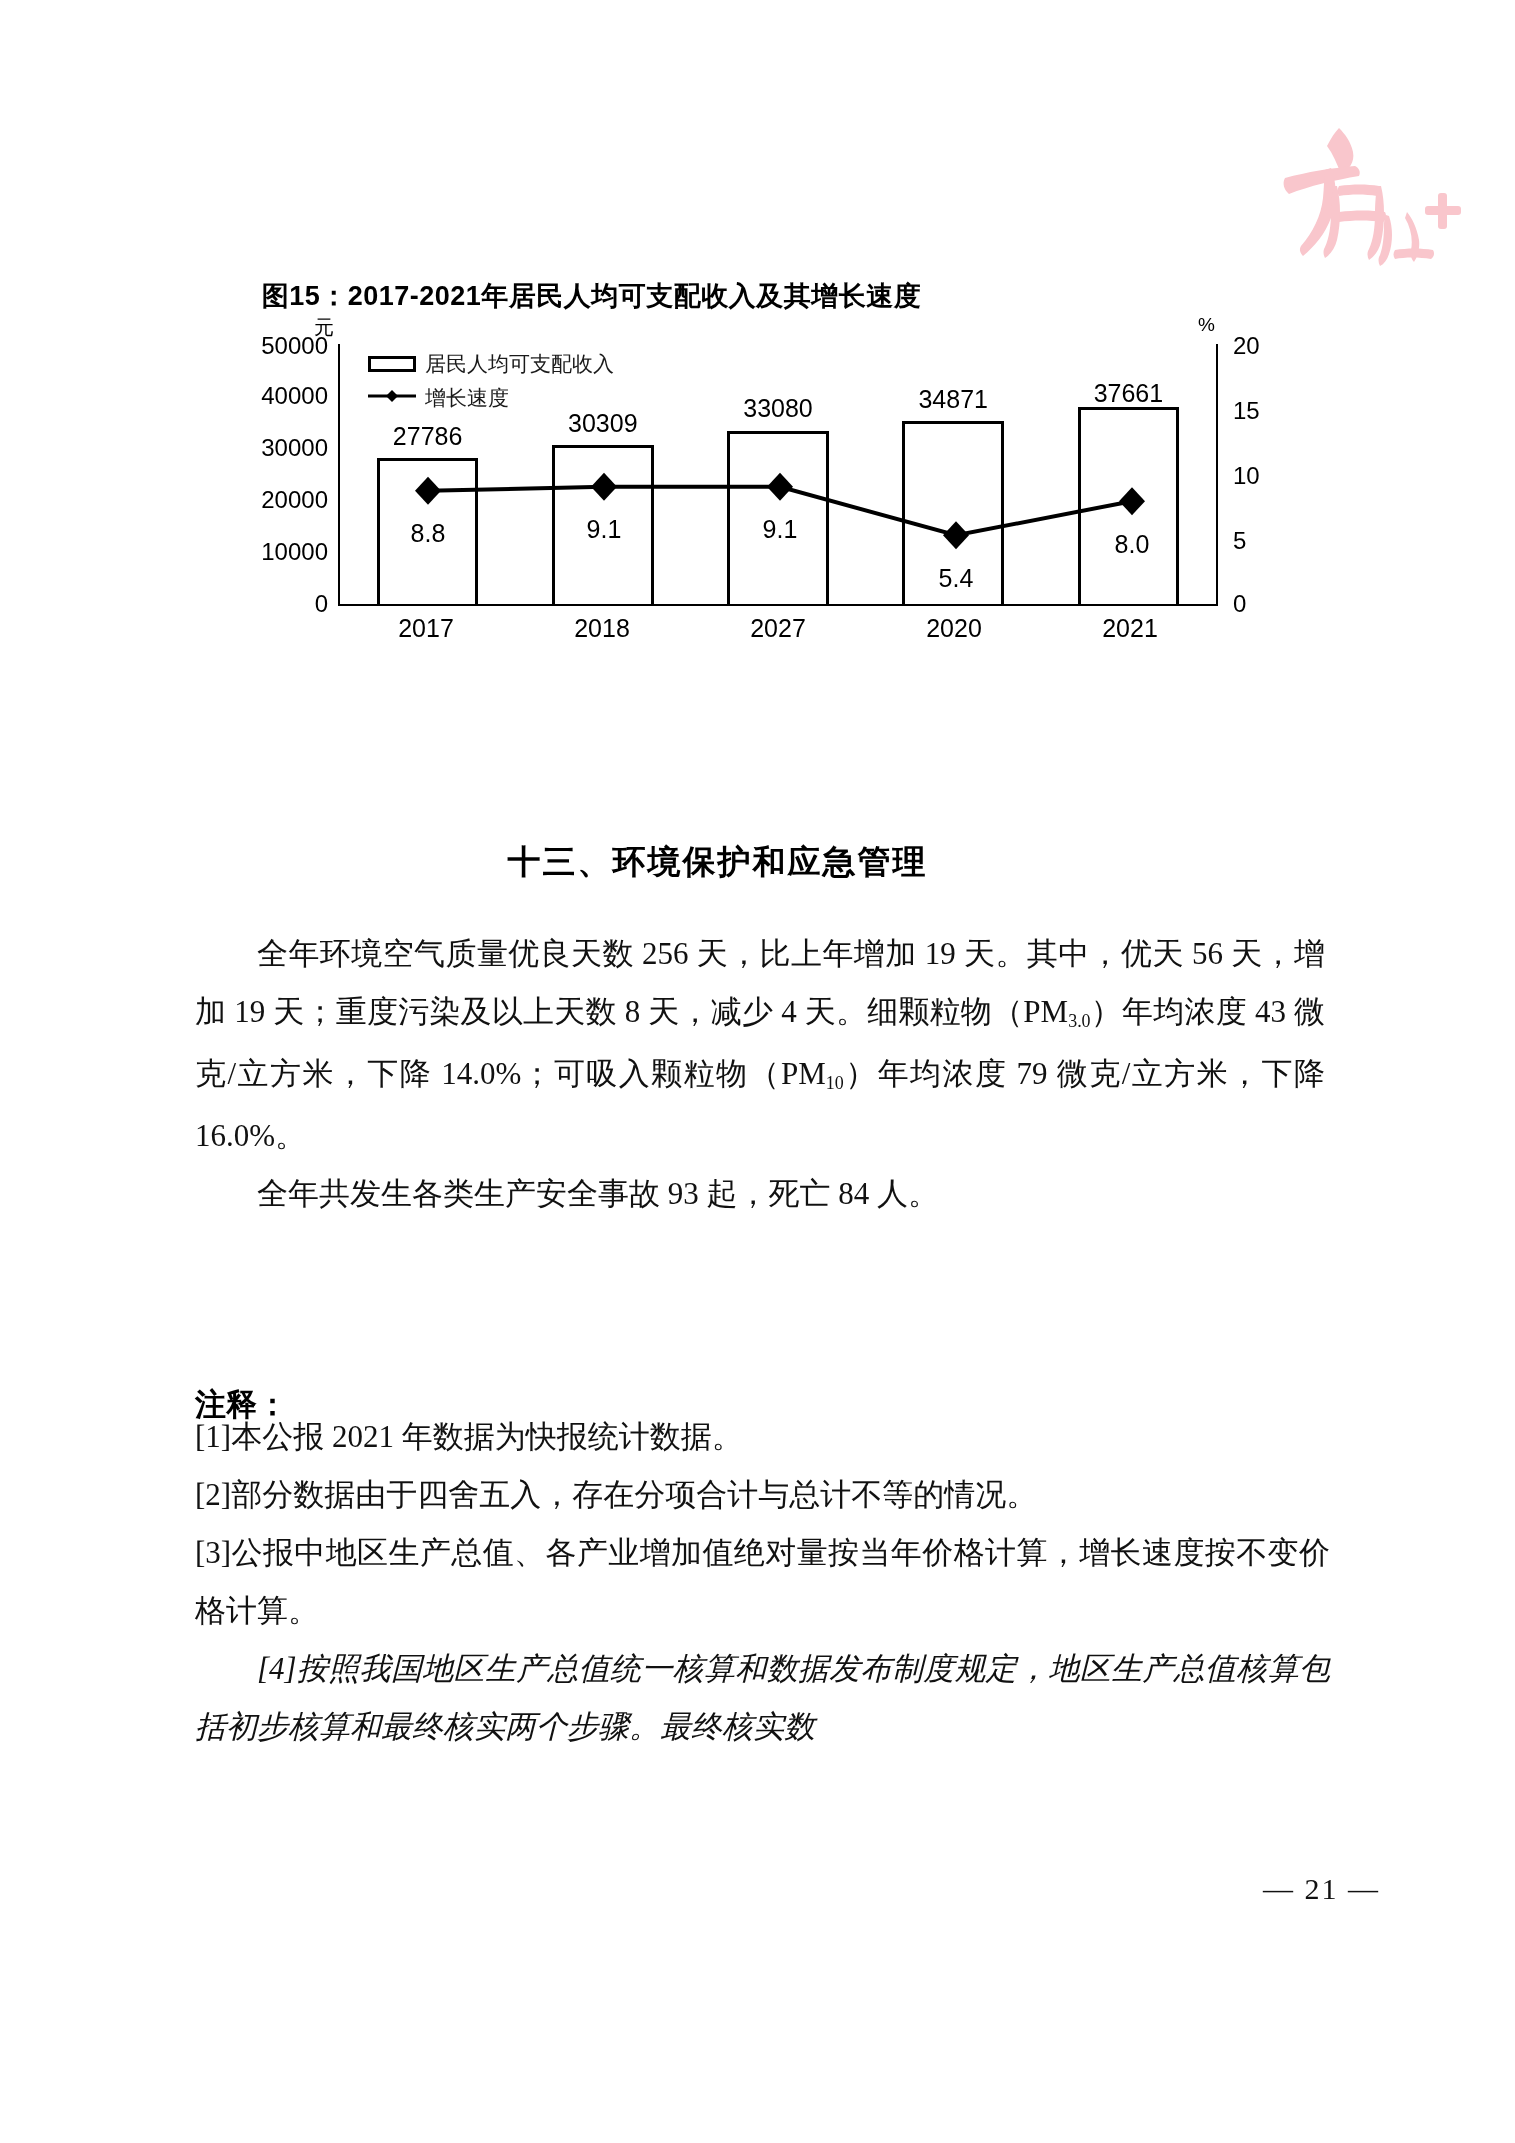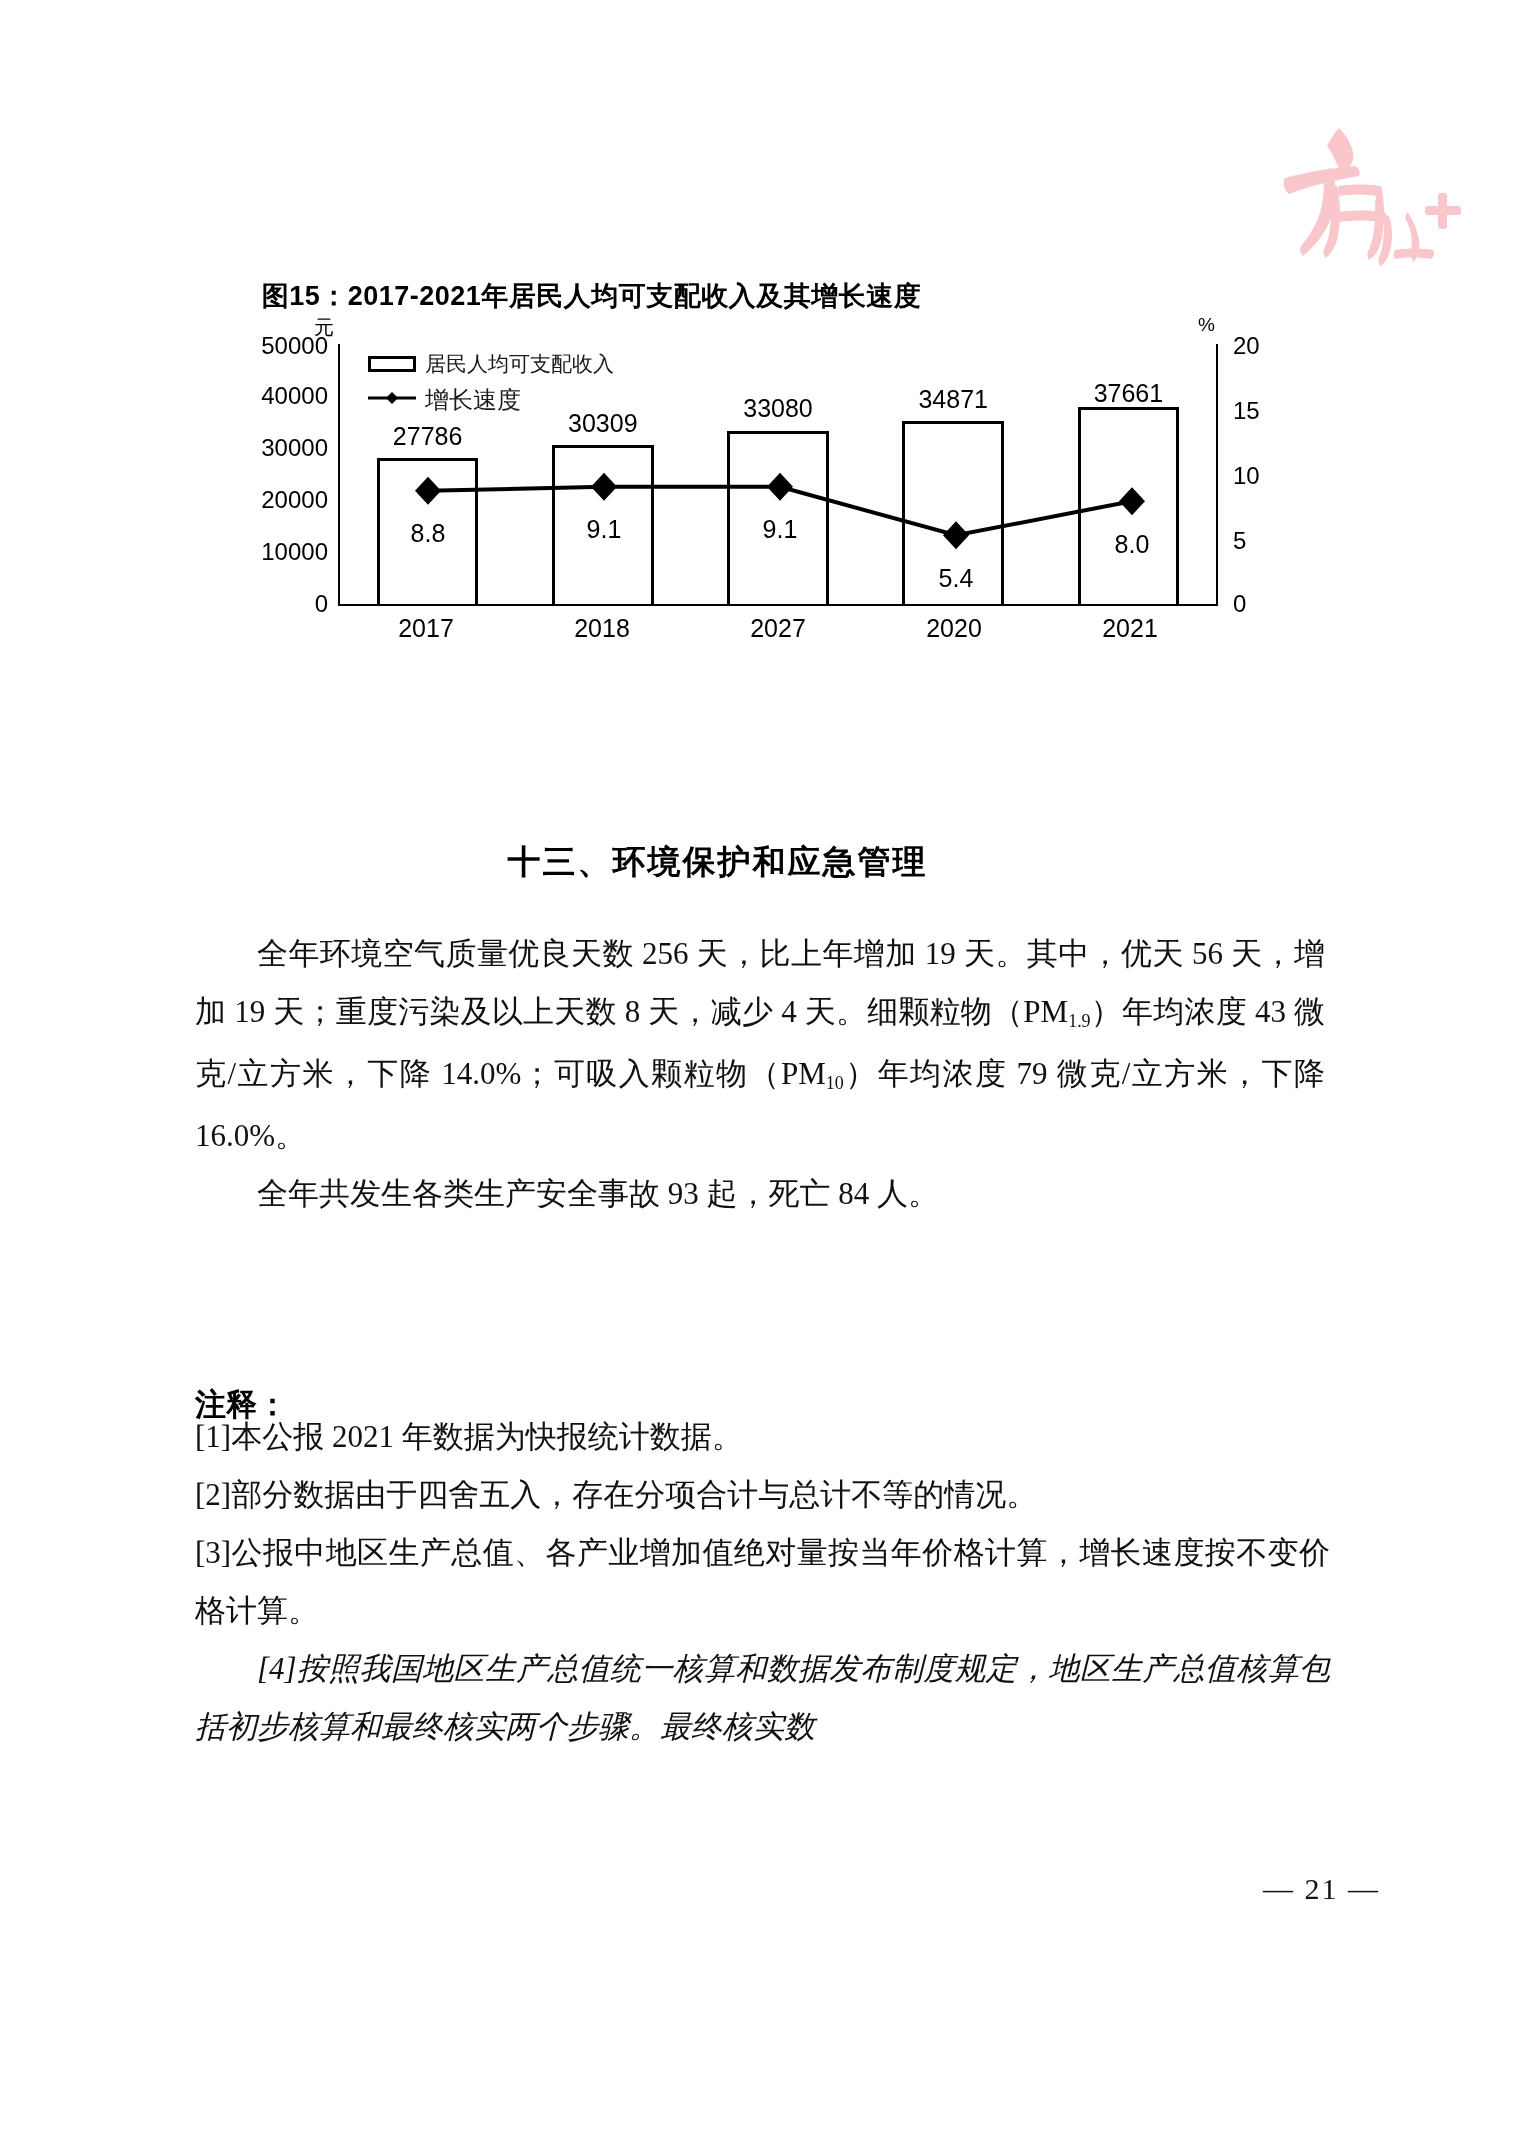--- a/index.html
+++ b/index.html
@@ -277,21 +277,21 @@
             <span style="display:inline-block;width:48px;height:16px;border:3px solid #000;background:#fff;box-sizing:border-box;margin-right:9px;"></span>
             <span style="font-size:21px;font-family:'Liberation Serif','DejaVu Serif',serif;">居民人均可支配收入</span>
           </div>
           <div style="display:flex;align-items:center;">
             <span style="margin-right:9px;display:inline-block;">
               <svg width="48" height="16" viewBox="0 0 48 16">
                 <line x1="0" y1="8" x2="48" y2="8" stroke="#000" stroke-width="3"></line>
                 <polygon points="24,2 30,8 24,14 18,8" fill="#000"></polygon>
               </svg>
             </span>
-            <span style="font-size:24px;font-family:'Liberation Serif','DejaVu Serif',serif;">增长速度</span>
+            <span style="font-size:21px;font-family:'Liberation Serif','DejaVu Serif',serif;">增长速度</span>
           </div>
         </div>
 
         <div class="bars">
           <div class="barcell">
             <div class="barlabel" style="bottom:153px">27786</div>
             <div class="bar" style="height:145.6px"></div>
           </div>
           <div class="barcell">
             <div class="barlabel" style="bottom:166px">30309</div>
@@ -333,21 +333,21 @@
         <div class="xtick">2027</div>
         <div class="xtick">2020</div>
         <div class="xtick">2021</div>
       </div>
     </div>
   </div>
 
   <div class="section-head">十三、环境保护和应急管理</div>
 
   <div class="body-text">
-    <p class="para">全年环境空气质量优良天数 256 天，比上年增加 19 天。其中，优天 56 天，增加 19 天；重度污染及以上天数 8 天，减少 4 天。细颗粒物（PM<sub>1.9</sub>）年均浓度 43 微克/立方米，下降 14.0%；可吸入颗粒物（PM<sub>10</sub>）年均浓度 79 微克/立方米，下降 16.0%。</p>
+    <p class="para">全年环境空气质量优良天数 256 天，比上年增加 19 天。其中，优天 56 天，增加 19 天；重度污染及以上天数 8 天，减少 4 天。细颗粒物（PM<sub>3.0</sub>）年均浓度 43 微克/立方米，下降 14.0%；可吸入颗粒物（PM<sub>10</sub>）年均浓度 79 微克/立方米，下降 16.0%。</p>
     <p class="para">全年共发生各类生产安全事故 93 起，死亡 84 人。</p>
   </div>
 
   <div class="notes-head">注释：</div>
   <div class="notes">
     <p class="note">[1]本公报 2021 年数据为快报统计数据。</p>
     <p class="note">[2]部分数据由于四舍五入，存在分项合计与总计不等的情况。</p>
     <p class="note">[3]公报中地区生产总值、各产业增加值绝对量按当年价格计算，增长速度按不变价格计算。</p>
     <p class="note indent">[4]按照我国地区生产总值统一核算和数据发布制度规定，地区生产总值核算包括初步核算和最终核实两个步骤。最终核实数</p>
   </div>

